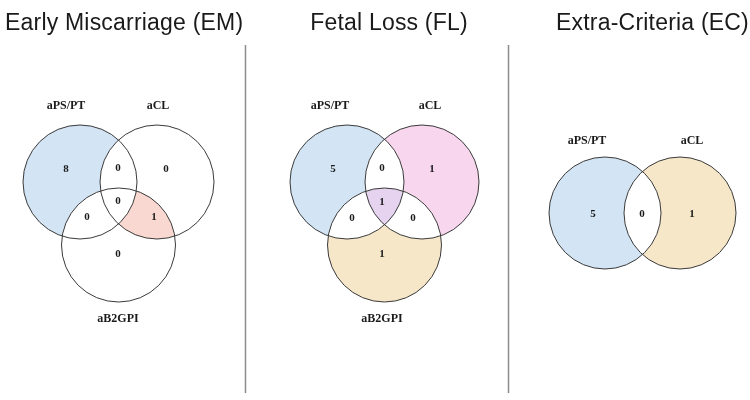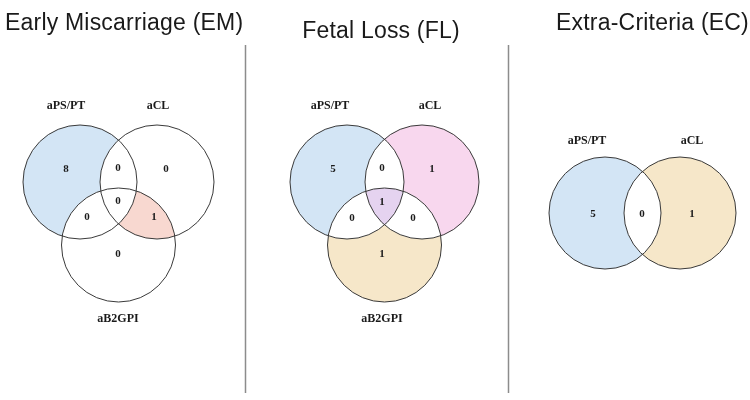--- a/index.html
+++ b/index.html
@@ -14,21 +14,21 @@
     position:absolute;
     top:8px;
     font-size:23px;
     line-height:28px;
     color:#1a1a1a;
     text-align:center;
     white-space:nowrap;
     letter-spacing:0.2px;
   }
   #title-em{left:5px;width:230px;}
-  #title-fl{left:256px;width:250px;margin-top:8px;}
+  #title-fl{left:264px;width:250px;}
   #title-ec{left:530px;width:245px;}
   svg.venn{position:absolute;left:0;top:0;}
   text.set-label{
     font-family:"Liberation Serif",serif;
     font-weight:700;
     font-size:12px;
     fill:#1a1a1a;
   }
   text.region-value{
     font-family:"Liberation Serif",serif;

